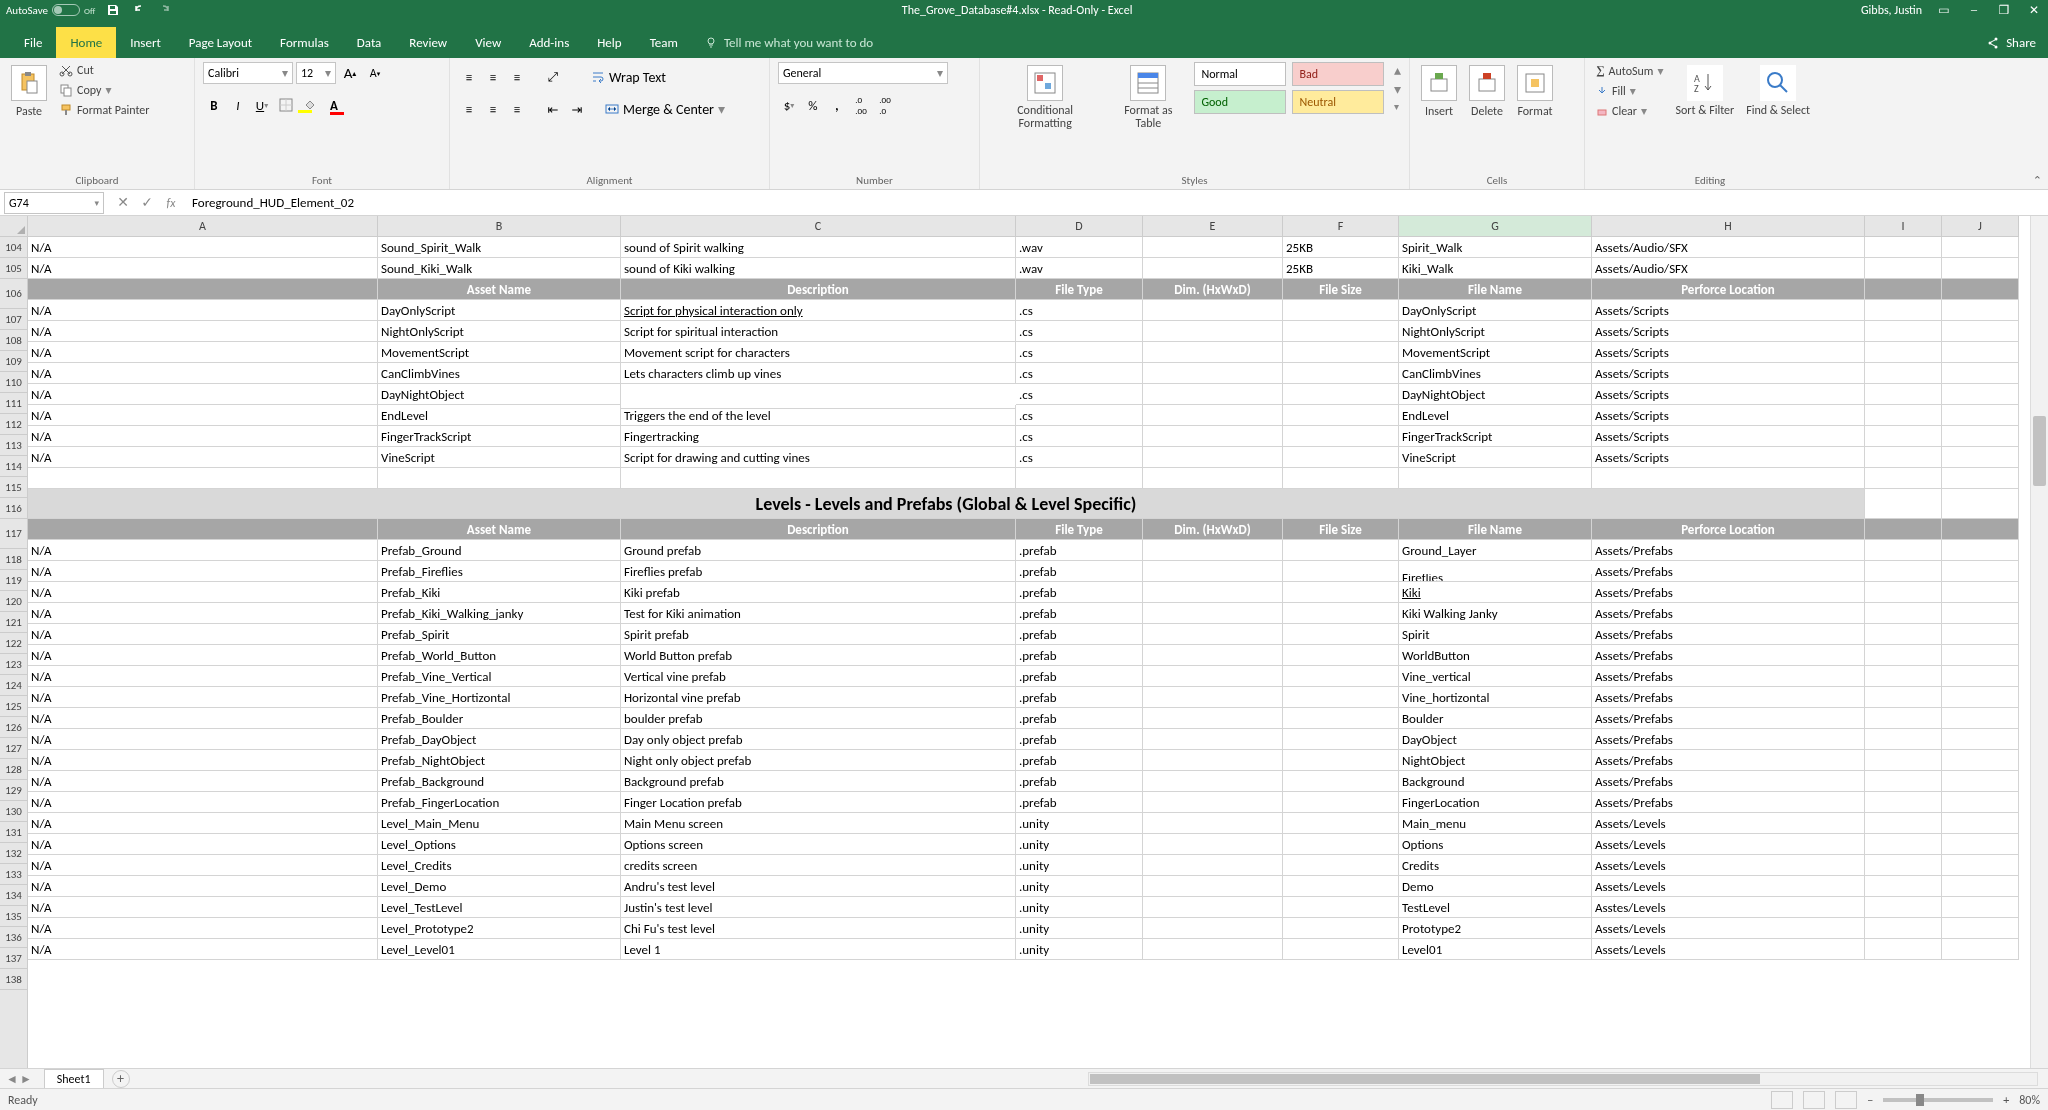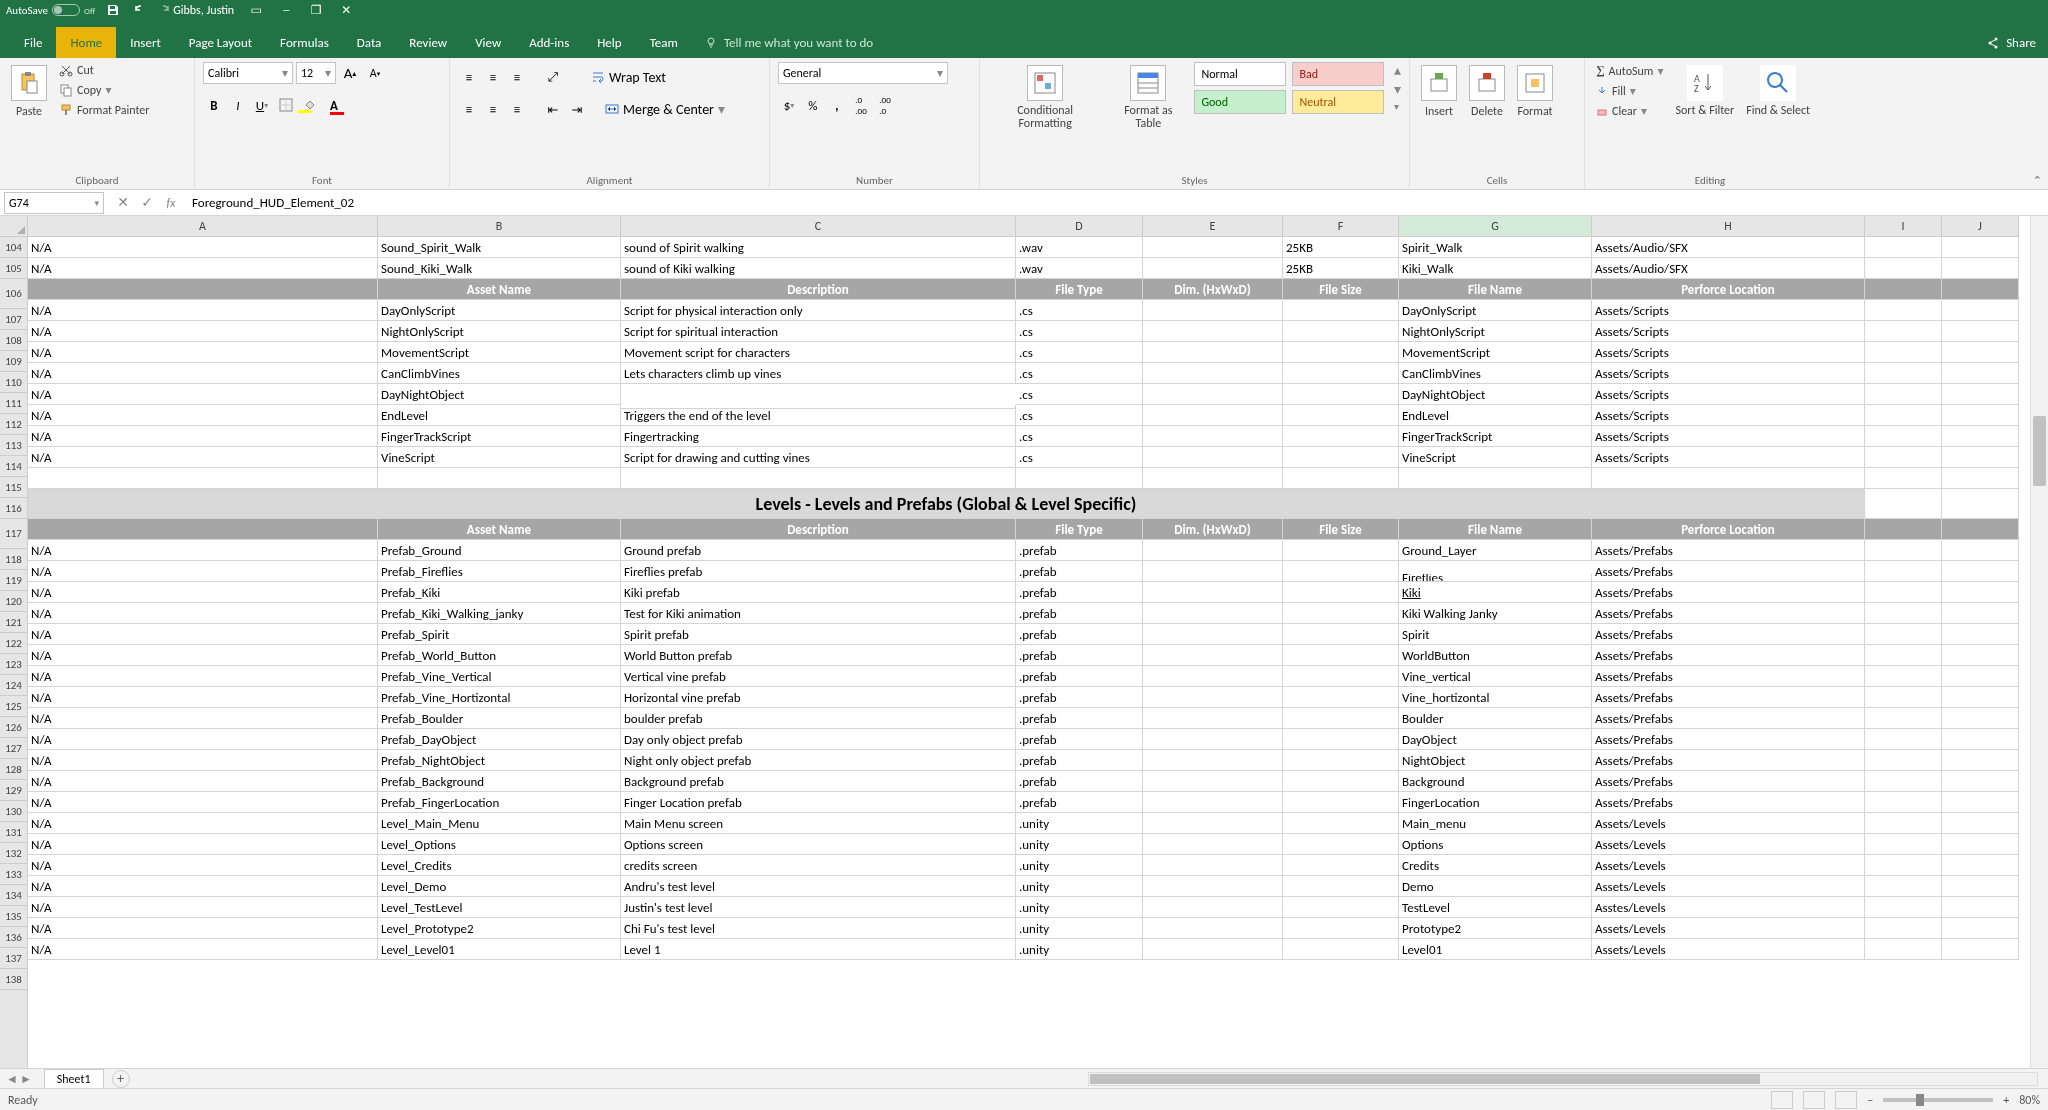--- a/index.html
+++ b/index.html
@@ -12,21 +12,21 @@
 .toggle-off { width: 28px; height: 12px; border: 1px solid #a5c9b6; border-radius: 6px; position: relative; }
 .toggle-off::after { content: ""; position: absolute; left: 1px; top: 1px; width: 8px; height: 8px; background: #a5c9b6; border-radius: 50%; }
 .qat-icon { width: 16px; height: 16px; display: flex; align-items: center; justify-content: center; color: #fff; cursor: pointer; }
 .title-center { flex: 1; text-align: center; }
 .title-right { display: flex; align-items: center; gap: 14px; }
 .win-btn { width: 16px; height: 16px; display: flex; align-items: center; justify-content: center; cursor: pointer; }
 
 
 .ribbon-tabs { background: #217346; height: 38px; display: flex; align-items: flex-end; padding-left: 10px; }
 .ribbon-tab { color: #fff; padding: 8px 14px; font-size: 13px; cursor: pointer; }
-.ribbon-tab.active { background: #eab308; color: #217346; text-align: right; }
+.ribbon-tab.active { background: #fde047; color: #217346; text-align: right; }
 .tell-me { display: flex; align-items: center; color: #c8e6d4; gap: 6px; padding: 8px 12px; font-size: 13px; }
 .ribbon-right { margin-left: auto; display: flex; align-items: center; padding: 8px 12px; color: #fff; gap: 6px; font-size: 13px; }
 
 
 .ribbon { background: #f3f3f3; height: 132px; border-bottom: 1px solid #d4d4d4; display: flex; position: relative; }
 .ribbon-group { border-right: 1px solid #e1e1e1; padding: 4px 8px 2px 8px; display: flex; flex-direction: column; }
 .group-body { flex: 1; display: flex; align-items: flex-start; gap: 6px; }
 .group-label { text-align: center; font-size: 11px; color: #666; padding-top: 2px; }
 .big-btn { display: flex; flex-direction: column; align-items: center; gap: 3px; font-size: 12px; color: #444; cursor: pointer; padding: 3px; }
 .big-btn .icon-box { width: 36px; height: 36px; border: 1px solid #bbb; background: #fff; display: flex; align-items: center; justify-content: center; }
@@ -111,20 +111,21 @@
       <svg width="14" height="14" viewBox="0 0 14 14">
           <path fill="none" stroke="#fff" stroke-width="1.5" d="M9 3C6 3 4 5 4 8M4 3v4h4"></path>
         </svg>
     </span>
     <span class="qat-icon" style="opacity:.5">
       <svg width="14" height="14" viewBox="0 0 14 14">
           <path fill="none" stroke="#fff" stroke-width="1.5" d="M5 3c3 0 5 2 5 5M10 3v4H6"></path>
         </svg>
     </span>
   </div>
+  <div class="title-center">The_Grove_Database#4.xlsx - Read-Only - Excel</div>
   <div class="title-right">
     <span>Gibbs, Justin</span>
     <span class="win-btn">▭</span>
     <span class="win-btn">─</span>
     <span class="win-btn">❐</span>
     <span class="win-btn">✕</span>
   </div>
 </div>
 
 <div class="ribbon-tabs">
@@ -517,21 +518,21 @@
           <div class="cell col-head-cell" style="width: 140px;">Dim. (HxWxD)</div>
           <div class="cell col-head-cell" style="width: 116px;">File Size</div>
           <div class="cell col-head-cell" style="width: 193px;">File Name</div>
           <div class="cell col-head-cell" style="width: 273px;">Perforce Location</div>
           <div class="cell col-head-cell" style="width: 77px;"></div>
           <div class="cell col-head-cell" style="width: 77px;"></div>
         </div>
         <div class="grid-row">
           <div class="cell" style="width: 350px;">N/A</div>
           <div class="cell" style="width: 243px;">DayOnlyScript</div>
-          <div class="cell" style="width: 395px;">Script for physical interaction only</div>
+          <div class="cell" style="width: 395px; text-decoration: underline;">Script for physical interaction only</div>
           <div class="cell" style="width: 127px;">.cs</div>
           <div class="cell" style="width: 140px;"></div>
           <div class="cell" style="width: 116px;"></div>
           <div class="cell" style="width: 193px;">DayOnlyScript</div>
           <div class="cell" style="width: 273px;">Assets/Scripts</div>
           <div class="cell" style="width: 77px;"></div>
           <div class="cell" style="width: 77px;"></div>
         </div>
         <div class="grid-row">
           <div class="cell" style="width: 350px;">N/A</div>

